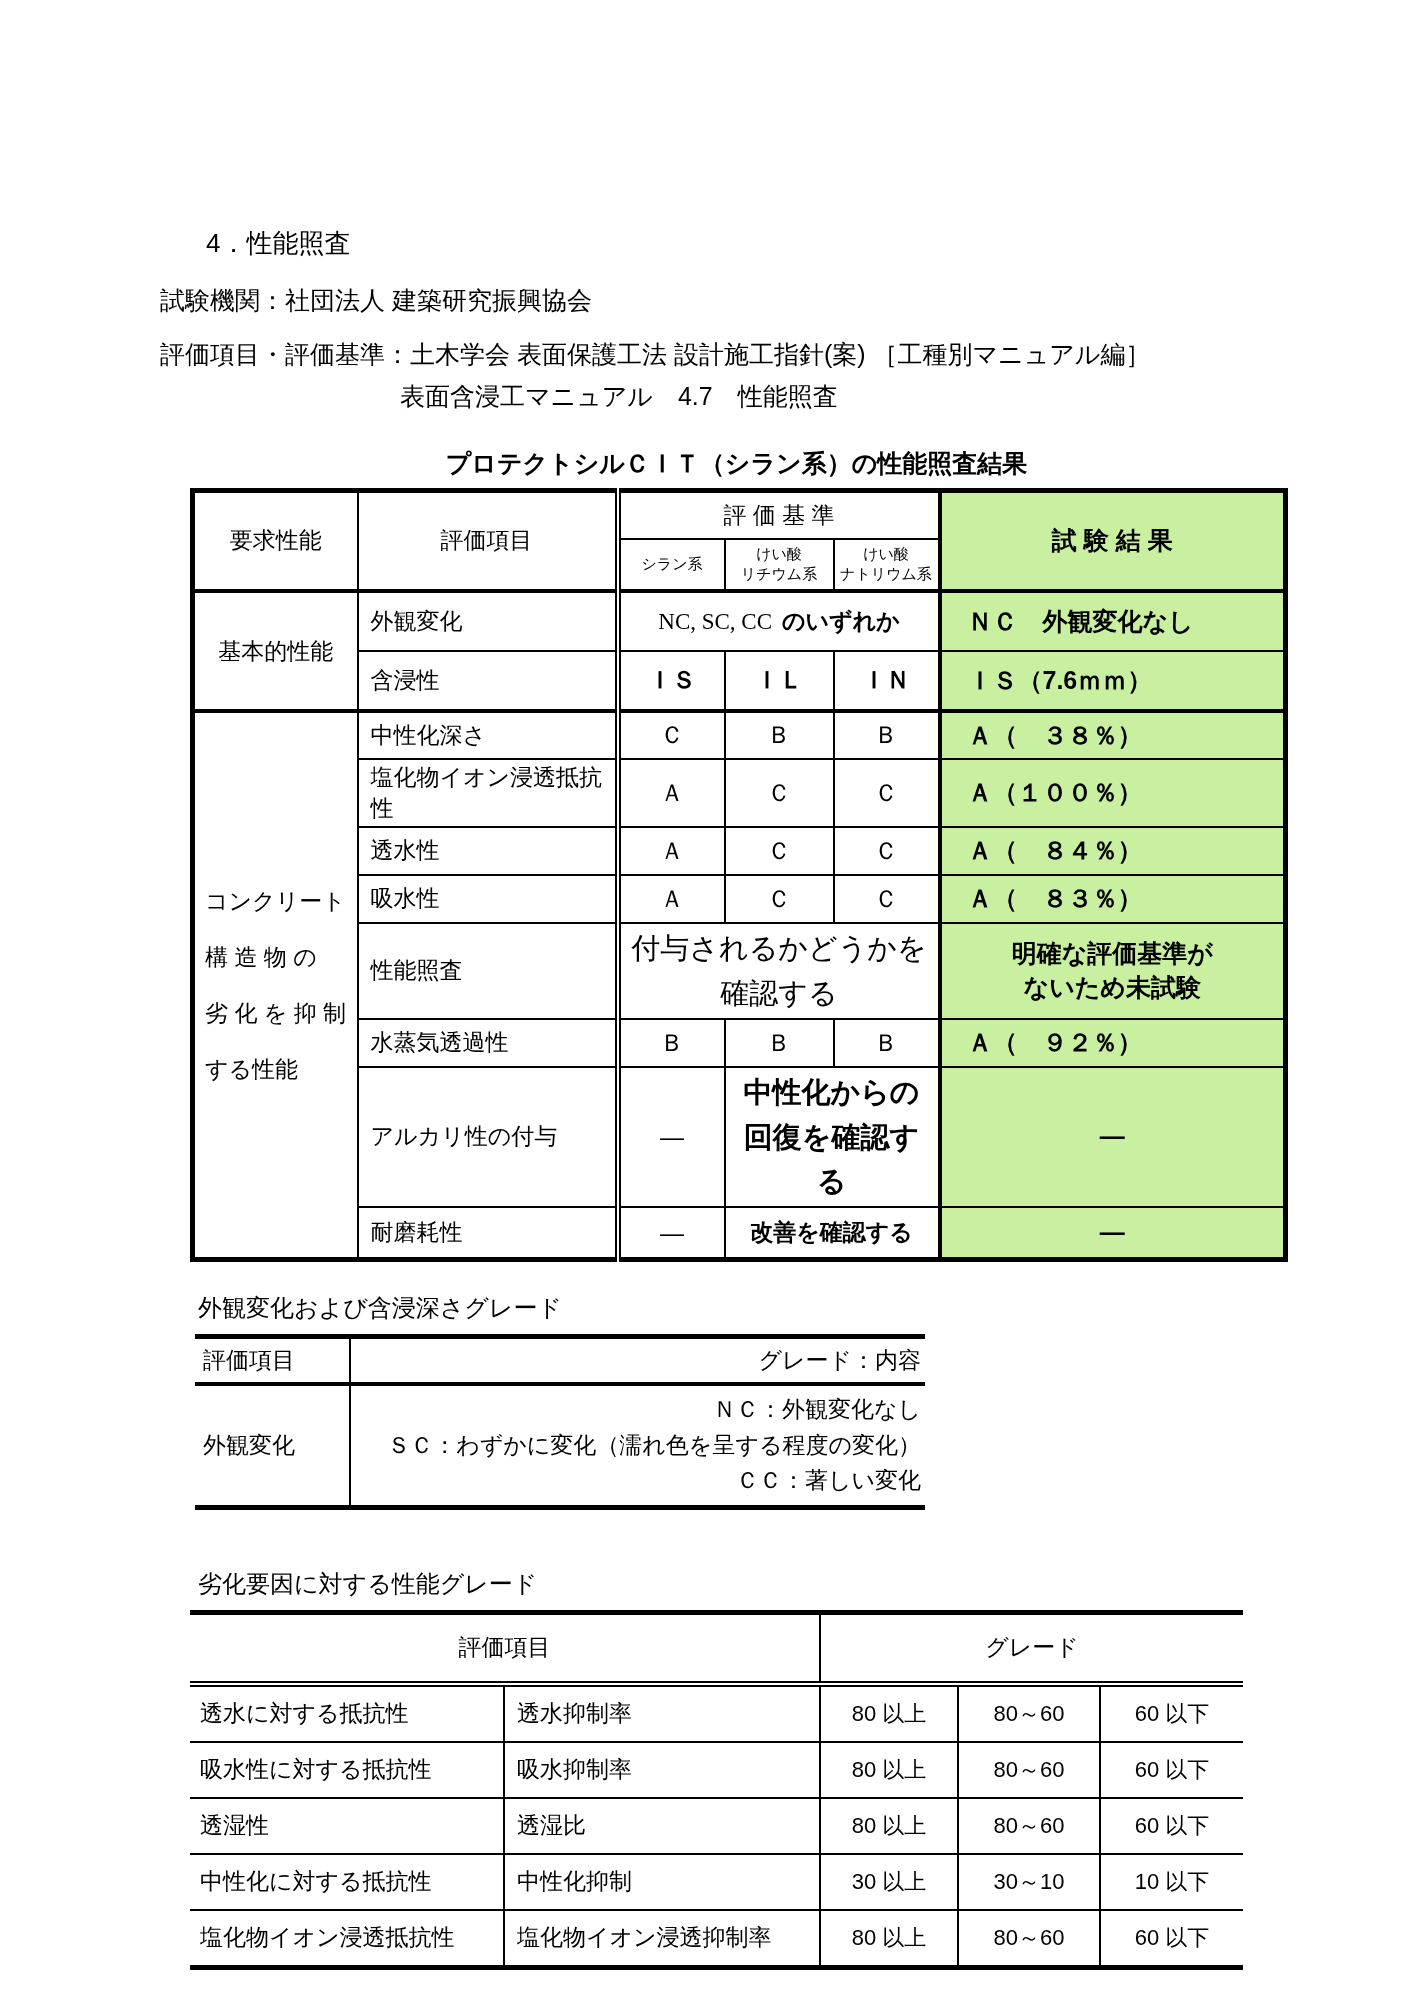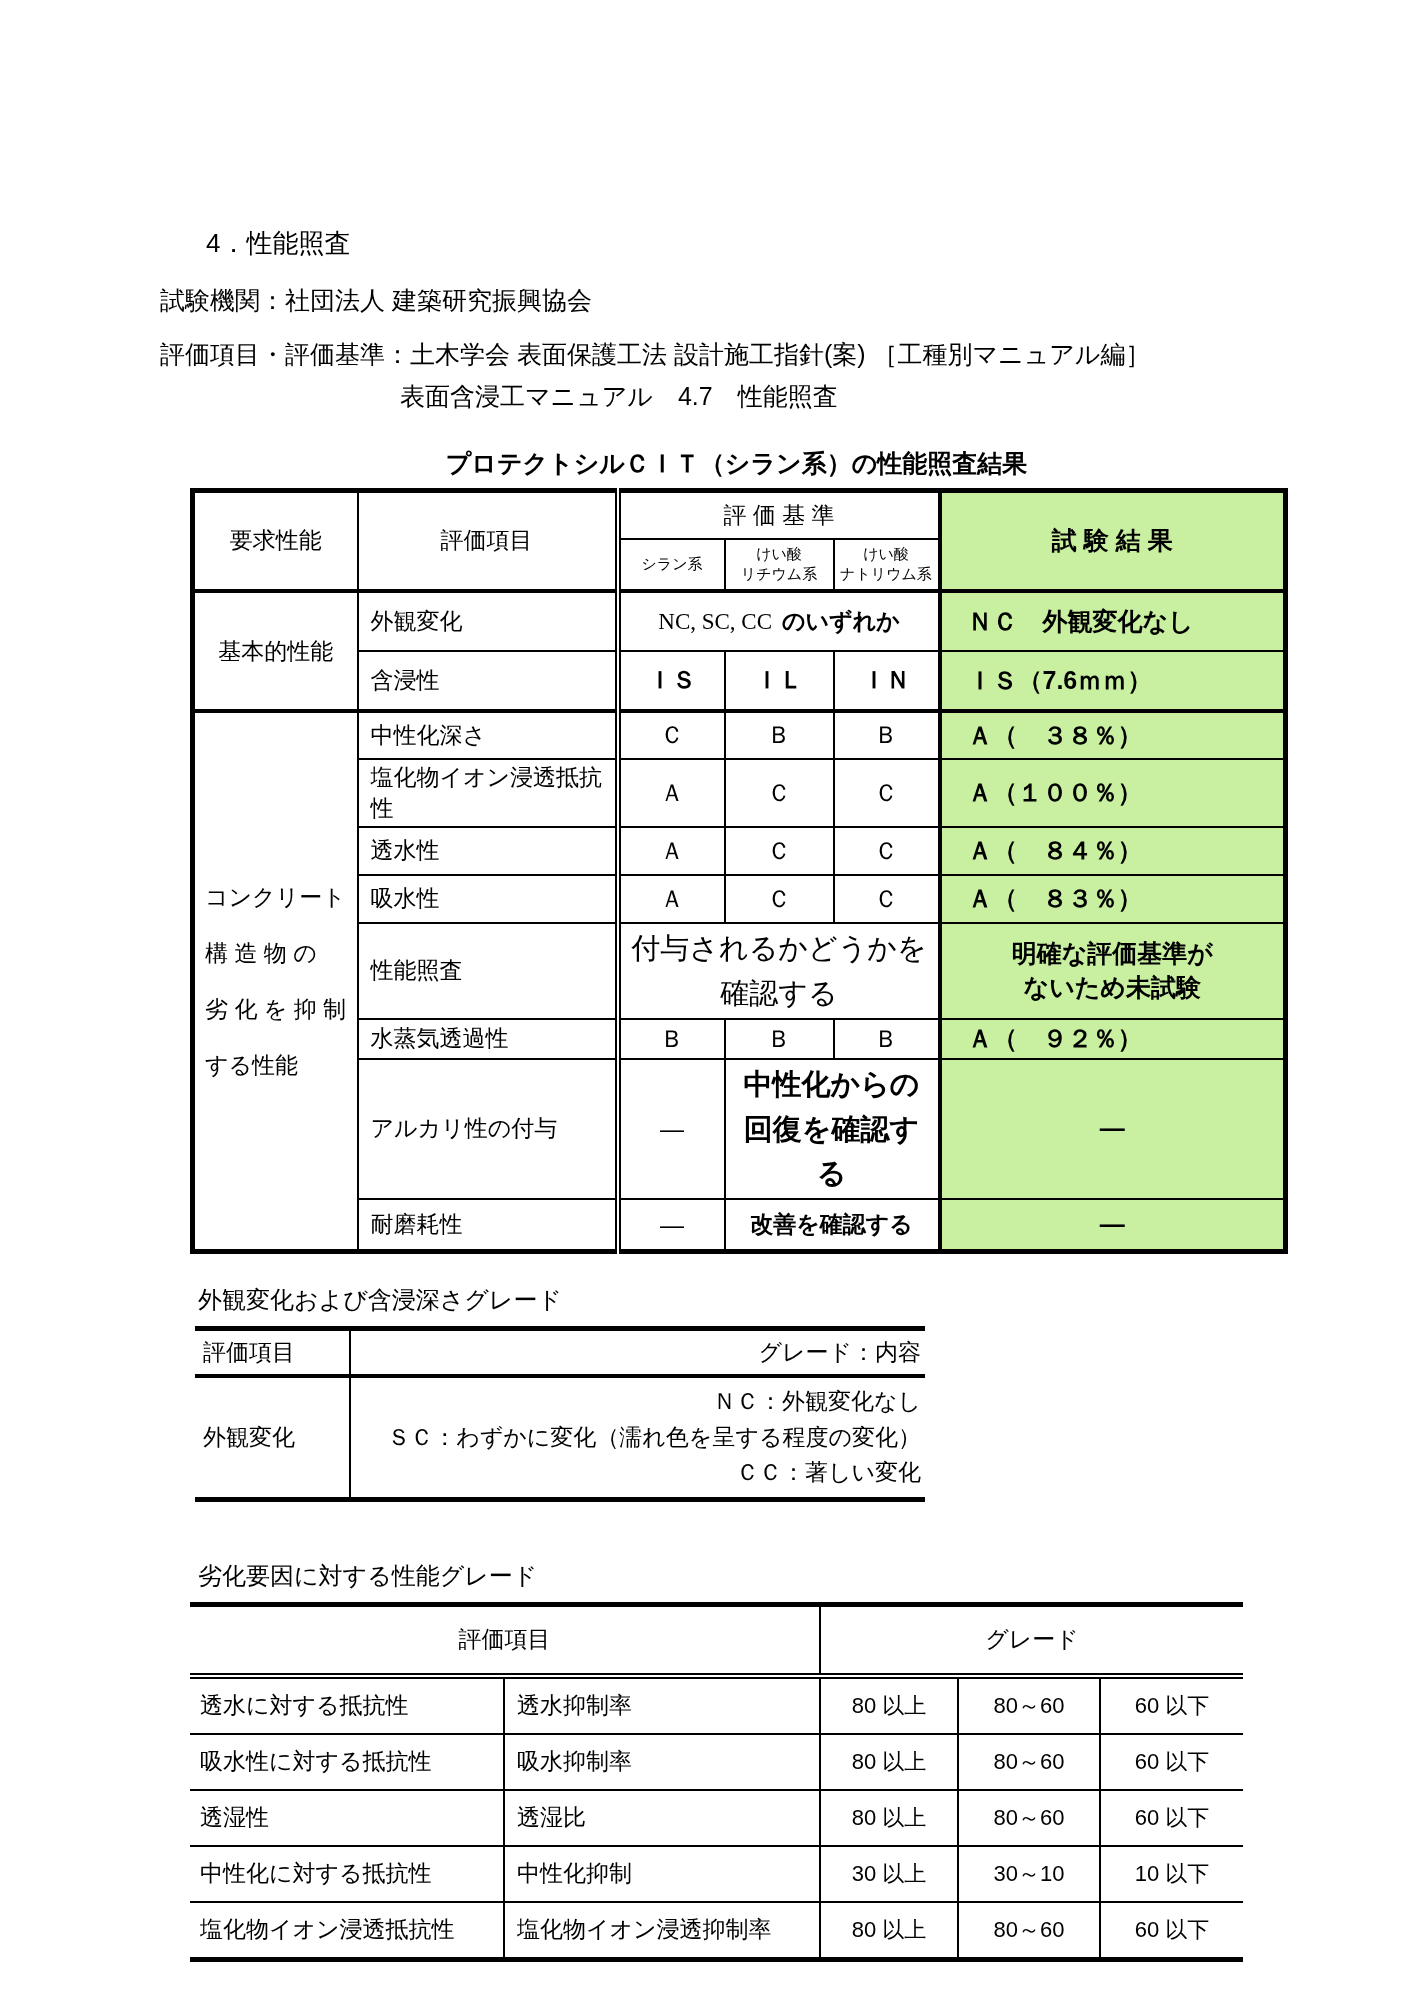--- a/index.html
+++ b/index.html
@@ -175,21 +175,21 @@
       <td class="item-cell">性能照査</td>
       <td colspan="3" class="crit-span dbl">
         <div class="crit-lines">付与されるかどうかを</div>
         <div class="crit-lines">確認する</div>
       </td>
       <td class="result ctr">
         <div class="lines">明確な評価基準が</div>
         <div class="lines">ないため未試験</div>
       </td>
     </tr>
-    <tr style="height:40px">
+    <tr style="height:48px">
       <td class="item-cell">水蒸気透過性</td>
       <td class="letter dbl">Ｂ</td>
       <td class="letter">Ｂ</td>
       <td class="letter">Ｂ</td>
       <td class="result">Ａ（　９２％）</td>
     </tr>
     <tr style="height:80px">
       <td class="item-cell">アルカリ性の付与</td>
       <td class="letter dbl">―</td>
       <td colspan="2" class="crit-span">

